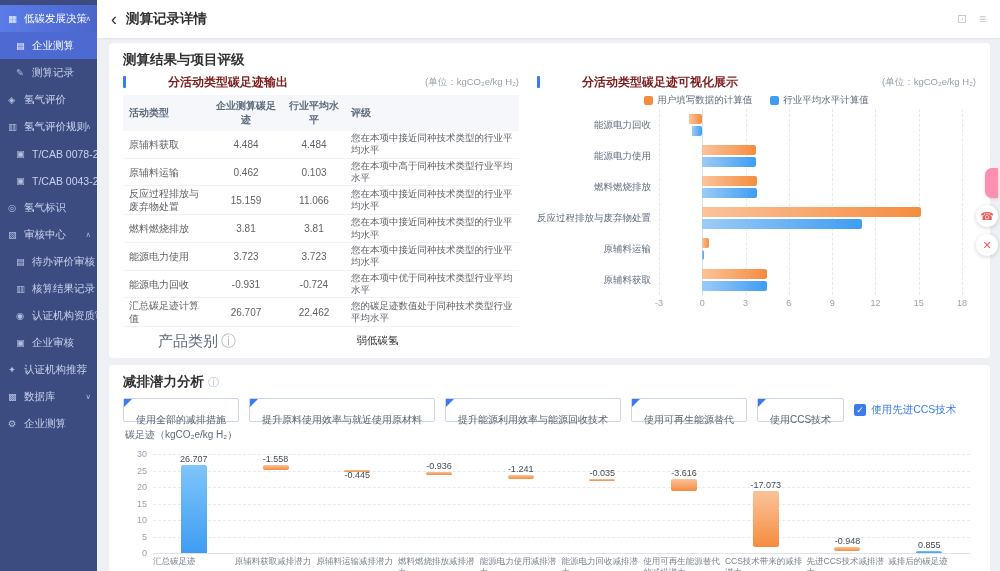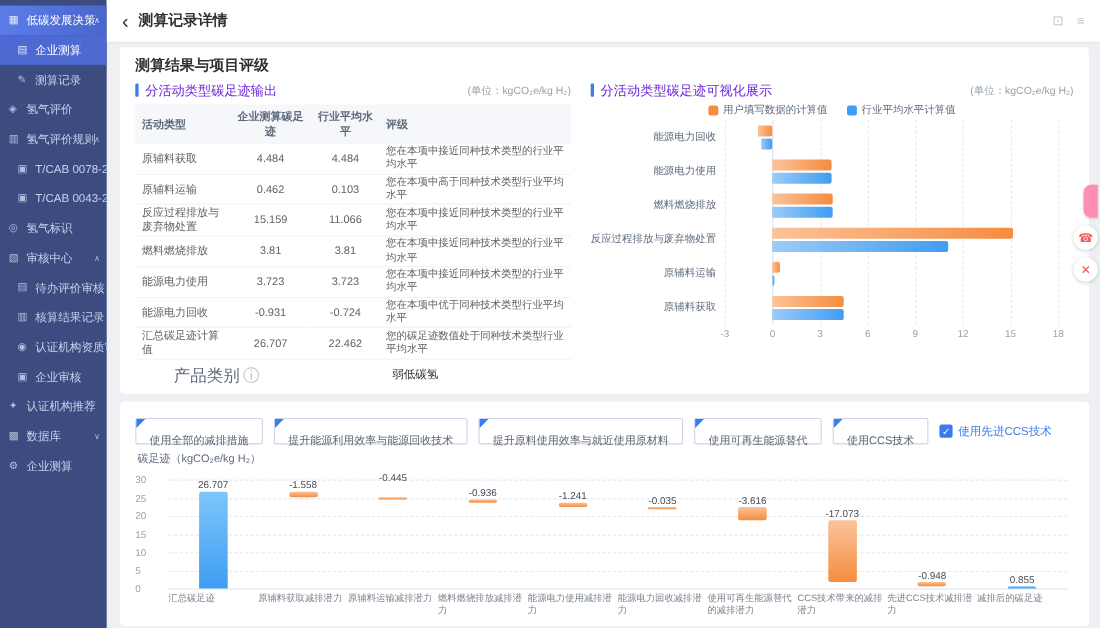--- a/index.html
+++ b/index.html
@@ -26,21 +26,21 @@
   .card{background:#fff;border-radius:4px;padding:8px 14px;}
   .card+.card{margin-top:7px;}
   .card-title{font-size:13.5px;font-weight:bold;color:#303133;}
   .card-title .info{font-weight:normal;color:#b6bcc6;font-size:11px;margin-left:4px;}
 
   .panels{display:flex;margin-top:5px;}
   .panel-left{width:396px;flex-shrink:0;}
   .panel-right{flex:1;min-width:0;margin-left:18px;}
   .subhead{display:flex;align-items:center;height:16px;}
   .marker{width:3px;height:12px;background:#3a7bf0;border-radius:1px;margin-right:6px;flex-shrink:0;}
-  .subtitle{font-size:12px;color:#6d28d9;font-weight:normal;white-space:nowrap;}
+  .subtitle{font-size:12px;color:#7f1d1d;font-weight:bold;white-space:nowrap;margin-left:36px;}
   .unit{margin-left:auto;font-size:9.5px;color:#98a0ac;white-space:nowrap;}
 
   
   table.res{width:100%;border-collapse:collapse;margin-top:5px;table-layout:fixed;}
   table.res th{background:#f5f7fa;color:#5f6b7d;font-size:10px;font-weight:bold;text-align:left;padding:4px 6px;}
   table.res td{font-size:10px;color:#606266;padding:1px 6px;line-height:1.3;border-bottom:1px solid #f0f2f7;}
   table.res th:nth-child(1){width:86px;}
   table.res th:nth-child(2){width:74px;}
   table.res th:nth-child(3){width:62px;}
   table.res th:nth-child(2),table.res th:nth-child(3),
@@ -65,21 +65,21 @@
   
   .measures{display:flex;align-items:center;gap:10px;margin-top:7px;height:24px;}
   .m-btn{position:relative;height:22px;line-height:20px;border:1px solid #ccd5e6;border-radius:2px;background:#fff;color:#5a6472;font-size:10px;padding:11px 12px;cursor:pointer;white-space:nowrap;font-family:inherit;}
   .m-btn::before{content:"";position:absolute;left:0;top:0;border-top:8px solid #3a7bf0;border-right:8px solid transparent;}
   .ccs-check{display:flex;align-items:center;gap:5px;cursor:pointer;}
   .checkbox{width:12px;height:12px;background:#3a7bf0;border-radius:2px;color:#fff;font-size:9px;display:flex;align-items:center;justify-content:center;flex-shrink:0;}
   .ccs-label{font-size:10.5px;color:#3a7bf0;white-space:nowrap;}
   .wf-ylabel{font-size:10px;color:#5f6b7d;margin:6px 0 0 2px;height:13px;}
   .wf-chart{position:relative;height:136px;margin-top:2px;}
   .gridh{position:absolute;border-top:1px dashed #e6e9f0;}
-  .ytick{position:absolute;font-size:9px;color:#9aa1ad;width:24px;}
+  .ytick{position:absolute;font-size:9px;color:#9aa1ad;text-align:right;width:24px;}
   .wf-axis{position:absolute;border-top:1px solid #dfe3ea;}
   .wbar{position:absolute;}
   .wbar.total{background:linear-gradient(180deg,#7ec5fa,#3f9df2);border-radius:2px 2px 0 0;}
   .wbar.delta{background:linear-gradient(180deg,#fbc39a,#f68c3f);border-radius:2px;}
   .wval{position:absolute;font-size:9px;color:#444b55;text-align:center;}
   .wlbl{position:absolute;font-size:8.5px;color:#7a828e;line-height:1.25;}
 
   
   .floating{position:absolute;right:2px;top:168px;display:flex;flex-direction:column;align-items:flex-end;gap:7px;z-index:5;}
   .float-tab{width:13px;height:30px;background:#ff8fb0;border-radius:7px 0 0 7px;box-shadow:0 1px 3px rgba(0,0,0,.15);cursor:pointer;}
@@ -295,24 +295,27 @@
                 <div class="hbar" style="top: 140.5px; height: 10px; left: 165.286px; width: 1.48614px; background: linear-gradient(90deg, rgb(156, 203, 247), rgb(63, 157, 242));"></div>
                 <div class="cat" style="left: 0px; top: 155px; width: 114px; height: 31px; line-height: 31px;">原辅料获取</div>
                 <div class="hbar" style="top: 159.5px; height: 10px; left: 165.286px; width: 64.6977px; background: linear-gradient(90deg, rgb(251, 195, 154), rgb(246, 140, 63));"></div>
                 <div class="hbar" style="top: 171.5px; height: 10px; left: 165.286px; width: 64.6977px; background: linear-gradient(90deg, rgb(156, 203, 247), rgb(63, 157, 242));"></div>
               </div>
           </div>
         </div>
       </div>
 
       <div class="card">
+        <div class="card-title">
+          <span>减排潜力分析</span><span class="info">ⓘ</span>
+        </div>
         <div class="measures" id="measures">
           <button class="m-btn">使用全部的减排措施</button>
+            <button class="m-btn">提升原料使用效率与就近使用原材料</button>
             <button class="m-btn">提升能源利用效率与能源回收技术</button>
-            <button class="m-btn">提升原料使用效率与就近使用原材料</button>
             <button class="m-btn">使用可再生能源替代</button>
             <button class="m-btn">使用CCS技术</button>
             <label class="ccs-check" id="ccs-check">
             <span class="checkbox">
                 <span>✓</span>
               </span>
             <span class="ccs-label">使用先进CCS技术</span>
           </label>
         </div>
         <div class="wf-ylabel">碳足迹（kgCO₂e/kg H₂）</div>
@@ -331,21 +334,21 @@
             <div class="gridh" style="left: 30px; top: 11px; width: 817px;"></div>
             <div class="ytick" style="left: 0px; top: 6px;">30</div>
             <div class="wf-axis" style="left: 30px; top: 110px; width: 817px;"></div>
             <div class="wbar total" style="left: 57.85px; top: 21.8669px; width: 26px; height: 88.1331px;"></div>
             <div class="wval" style="left: 30px; width: 81.7px; top: 10.8669px;">26.707</div>
             <div class="wlbl" style="left: 30px; width: 81.7px; top: 113px;">汇总碳足迹</div>
             <div class="wbar delta" style="left: 139.55px; top: 21.8669px; width: 26px; height: 5.1414px;"></div>
             <div class="wval" style="left: 111.7px; width: 81.7px; top: 10.8669px;">-1.558</div>
             <div class="wlbl" style="left: 111.7px; width: 81.7px; top: 113px;">原辅料获取减排潜力</div>
             <div class="wbar delta" style="left: 221.25px; top: 27.0083px; width: 26px; height: 1.5px;"></div>
-            <div class="wval" style="left: 193.4px; width: 81.7px; top: 4px;">-0.445</div>
+            <div class="wval" style="left: 193.4px; width: 81.7px; top: 27px;">-0.445</div>
             <div class="wlbl" style="left: 193.4px; width: 81.7px; top: 113px;">原辅料运输减排潜力</div>
             <div class="wbar delta" style="left: 302.95px; top: 28.4768px; width: 26px; height: 3.0888px;"></div>
             <div class="wval" style="left: 275.1px; width: 81.7px; top: 17.4768px;">-0.936</div>
             <div class="wlbl" style="left: 275.1px; width: 81.7px; top: 113px;">燃料燃烧排放减排潜力</div>
             <div class="wbar delta" style="left: 384.65px; top: 31.5656px; width: 26px; height: 4.0953px;"></div>
             <div class="wval" style="left: 356.8px; width: 81.7px; top: 20.5656px;">-1.241</div>
             <div class="wlbl" style="left: 356.8px; width: 81.7px; top: 113px;">能源电力使用减排潜力</div>
             <div class="wbar delta" style="left: 466.35px; top: 35.6609px; width: 26px; height: 1.5px;"></div>
             <div class="wval" style="left: 438.5px; width: 81.7px; top: 24.6609px;">-0.035</div>
             <div class="wlbl" style="left: 438.5px; width: 81.7px; top: 113px;">能源电力回收减排潜力</div>

